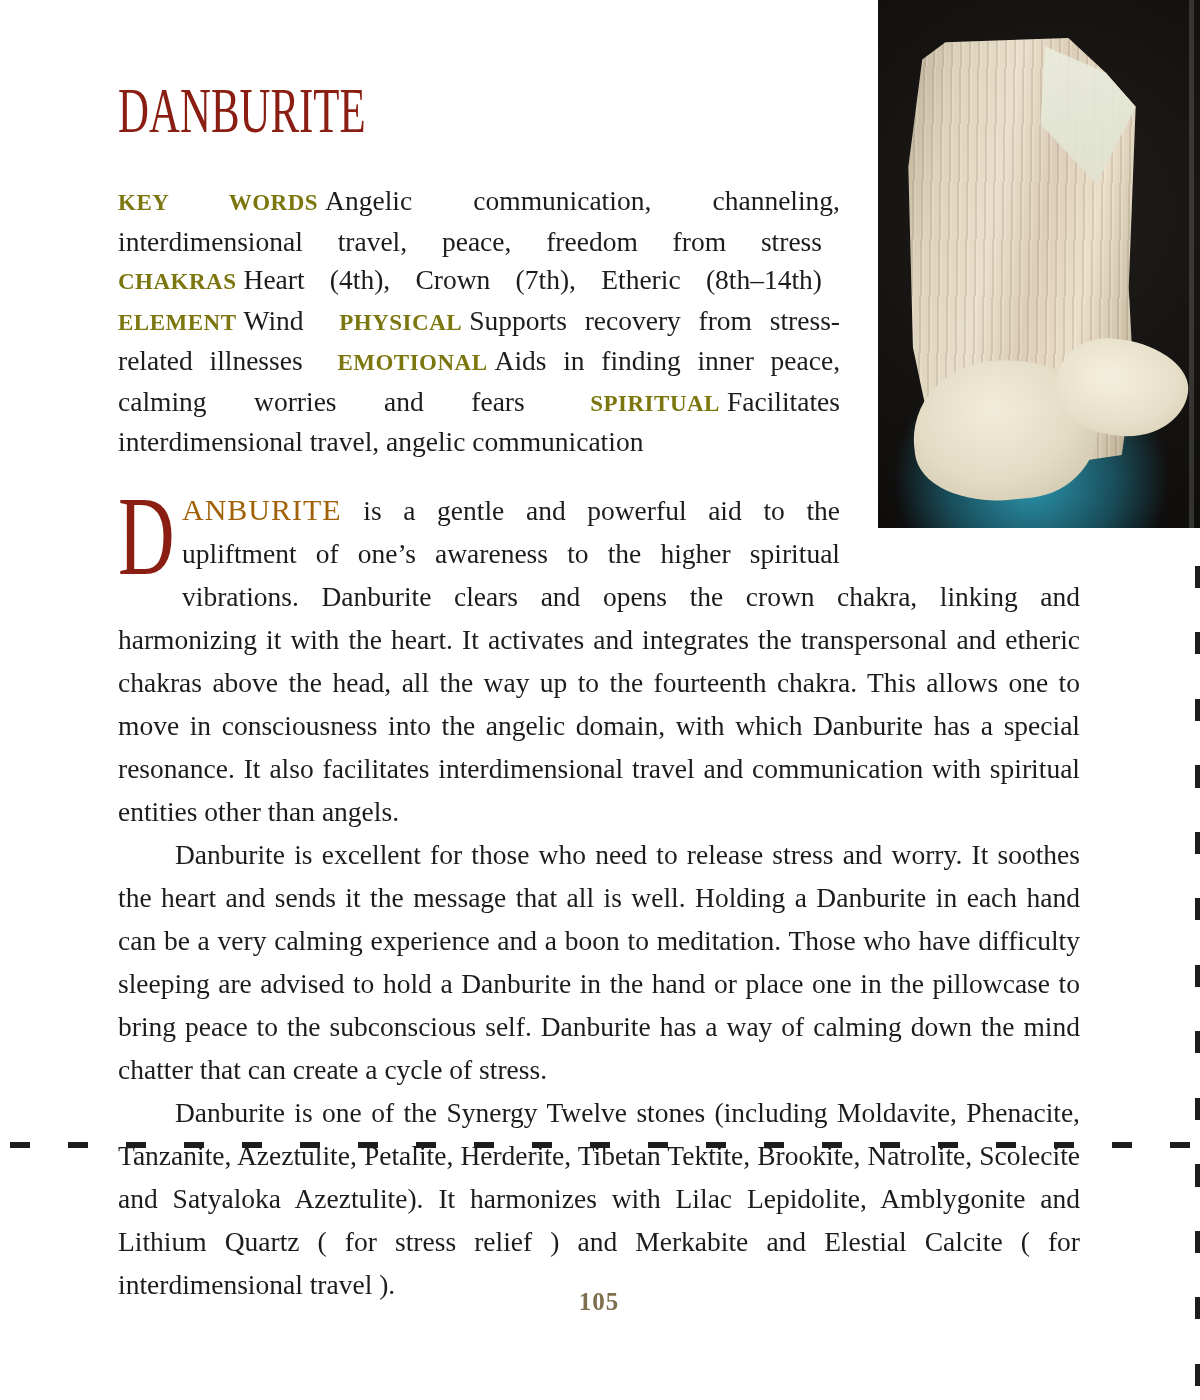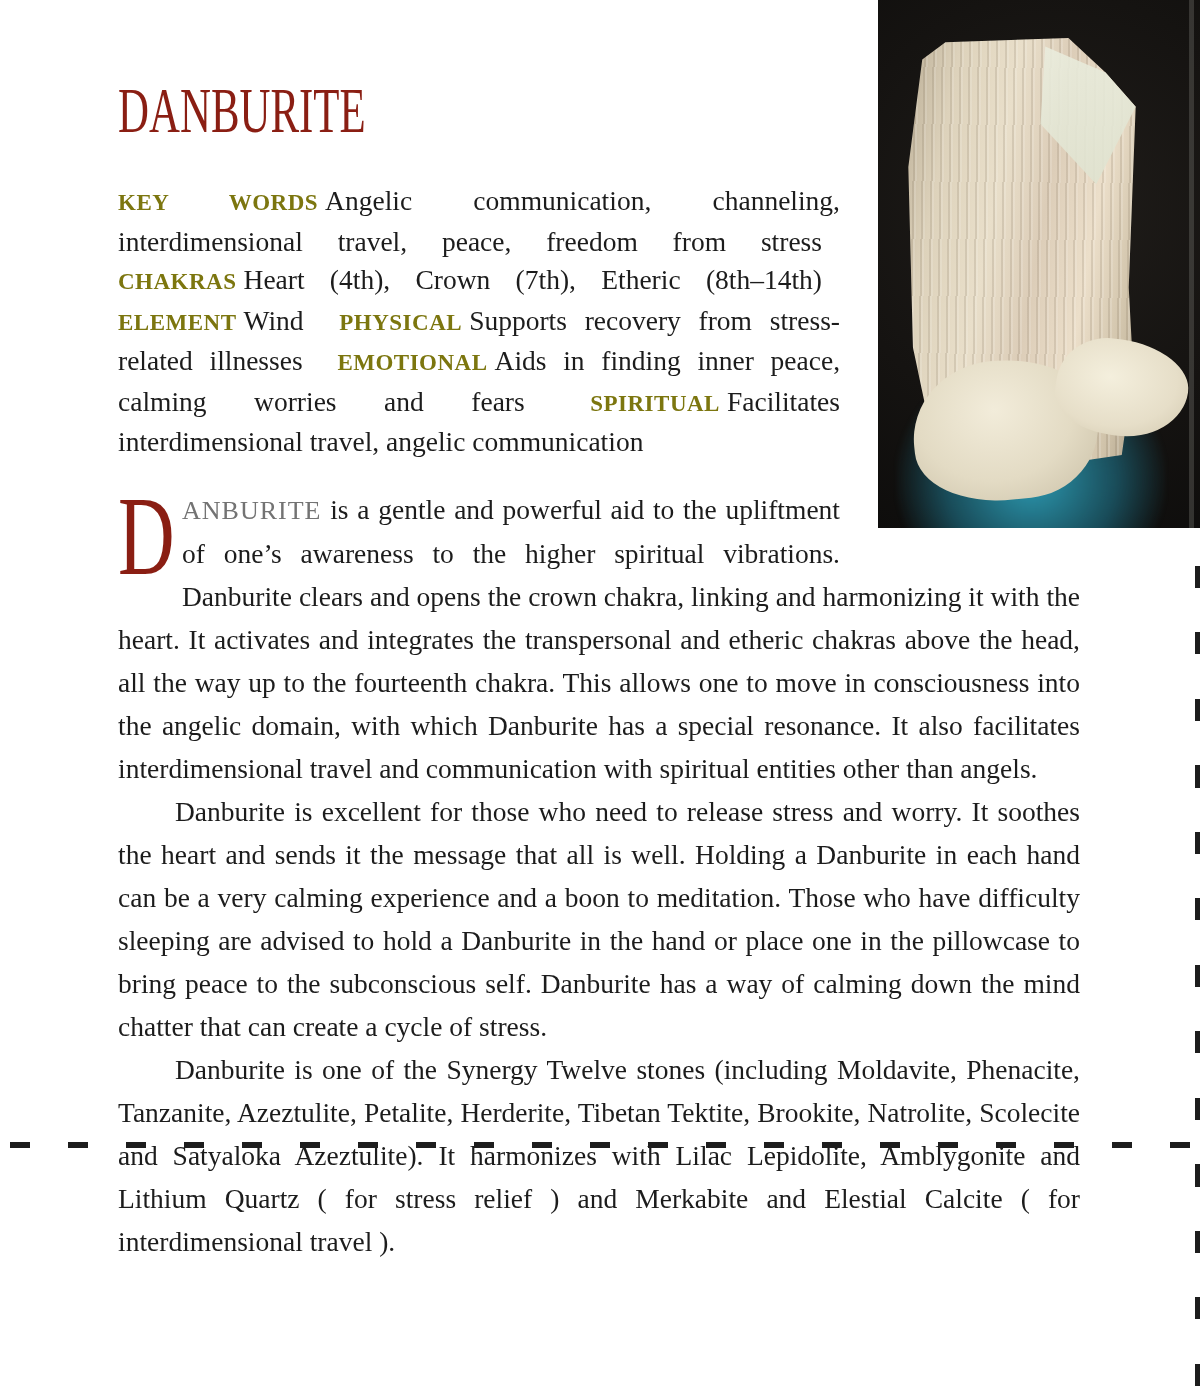--- a/index.html
+++ b/index.html
@@ -86,21 +86,21 @@
   p.lead{margin-top:26px;}
 
   .dropcap{
     float:left;width:60px;height:88px;
     font-size:112px;line-height:96px;
     color:#8a1e13;
     transform:scaleX(.70);transform-origin:0 0;
     margin-right:4px;
   }
   .lead-caps{
-    color:#737373;font-size:26px;letter-spacing:1px;
+    color:#a16207;font-size:30px;letter-spacing:1px;
   }
 
   .page-number{
     position:absolute;left:118px;top:1288px;width:962px;
     text-align:center;font-size:25px;font-weight:700;
     color:#7d6e4e;letter-spacing:1px;
   }
 
   
   .right-ticks{
@@ -134,17 +134,18 @@
 
     <p class="props"><span class="prop"><span class="prop-label">KEY WORDS</span><span class="prop-text">Angelic communication, channeling, interdimensional travel, peace, freedom from stress</span></span> <span class="prop"><span class="prop-label">CHAKRAS</span><span class="prop-text">Heart (4th), Crown (7th), Etheric (8th–14th)</span></span> <span class="prop"><span class="prop-label">ELEMENT</span><span class="prop-text">Wind</span></span> <span class="prop"><span class="prop-label">PHYSICAL</span><span class="prop-text">Supports recovery from stress-related illnesses</span></span> <span class="prop"><span class="prop-label">EMOTIONAL</span><span class="prop-text">Aids in finding inner peace, calming worries and fears</span></span> <span class="prop"><span class="prop-label">SPIRITUAL</span><span class="prop-text">Facilitates interdimensional travel, angelic communication</span></span></p>
 
     <div class="body-text">
       <p class="para lead"><span class="dropcap">D</span><span class="lead-caps">ANBURITE</span> <span>is a gentle and powerful aid to the upliftment of one’s awareness to the higher spiritual vibrations. Danburite clears and opens the crown chakra, linking and harmonizing it with the heart. It activates and integrates the transpersonal and etheric chakras above the head, all the way up to the fourteenth chakra. This allows one to move in consciousness into the angelic domain, with which Danburite has a special resonance. It also facilitates interdimensional travel and communication with spiritual entities other than angels.</span></p>
       <p class="para indent">Danburite is excellent for those who need to release stress and worry. It soothes the heart and sends it the message that all is well. Holding a Danburite in each hand can be a very calming experience and a boon to meditation. Those who have difficulty sleeping are advised to hold a Danburite in the hand or place one in the pillowcase to bring peace to the subconscious self. Danburite has a way of calming down the mind chatter that can create a cycle of stress.</p>
       <p class="para indent">Danburite is one of the Synergy Twelve stones (including Moldavite, Phenacite, Tanzanite, Azeztulite, Petalite, Herderite, Tibetan Tektite, Brookite, Natrolite, Scolecite and Satyaloka Azeztulite). It harmonizes with Lilac Lepidolite, Amblygonite and Lithium Quartz ( for stress relief ) and Merkabite and Elestial Calcite ( for interdimensional travel ).</p>
     </div>
   </div>
 
+  <div class="page-number">105</div>
 
   <div class="right-ticks"></div>
   <div class="bottom-dashes"></div>
 
 </div>
 
 </body></html>

